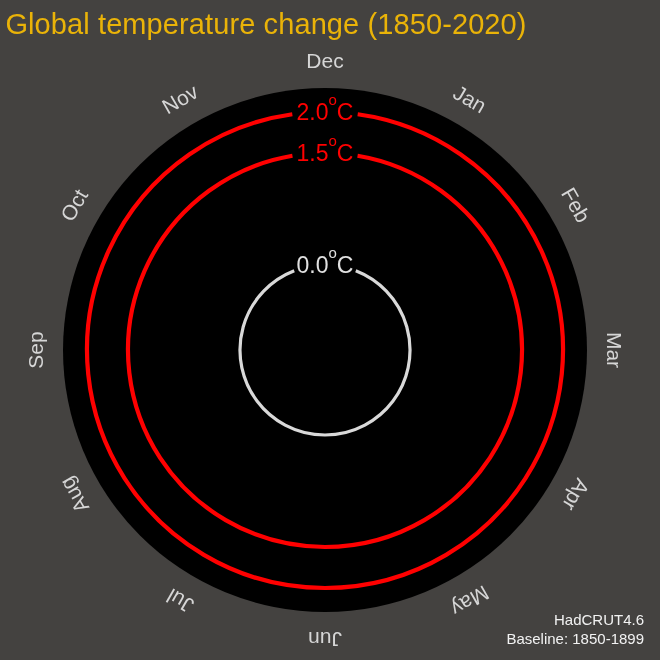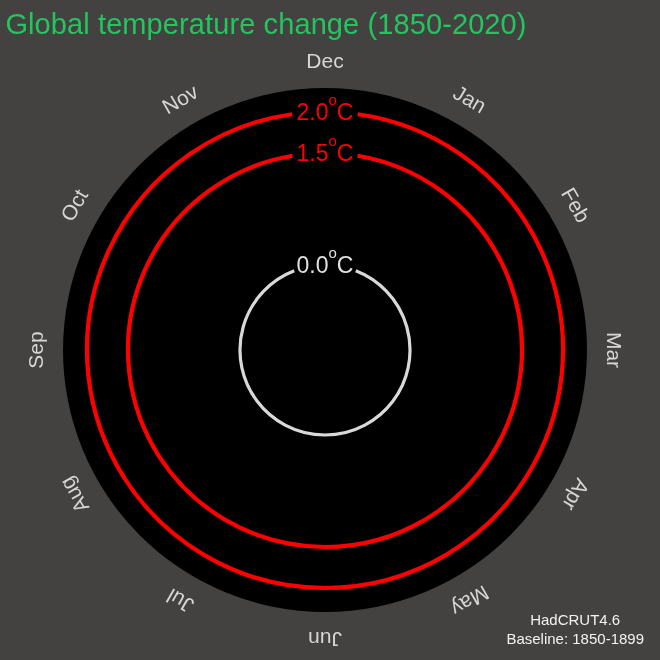--- a/index.html
+++ b/index.html
@@ -23,41 +23,41 @@
     width: 660px;
     height: 660px;
   }
 
   .fig-title {
     position: absolute;
     top: 8px;
     left: 0;
     width: 532px;
     text-align: center;
-    color: #22c55e;
+    color: #eab308;
     font-size: 29px;
     font-weight: normal;
     letter-spacing: 0.1px;
     white-space: nowrap;
   }
 
   .credit-handle {
     position: absolute;
     left: 16px;
     bottom: 16px;
     color: #f2f2f2;
     font-size: 17px;
     white-space: nowrap;
   }
 
   .dataset-block {
     position: absolute;
     right: 16px;
     bottom: 12px;
-    text-align: center;
+    text-align: right;
     color: #f2f2f2;
     font-size: 15px;
     line-height: 1.28;
     white-space: nowrap;
   }
 
   svg.spiral-canvas {
     position: absolute;
     inset: 0;
     display: block;

